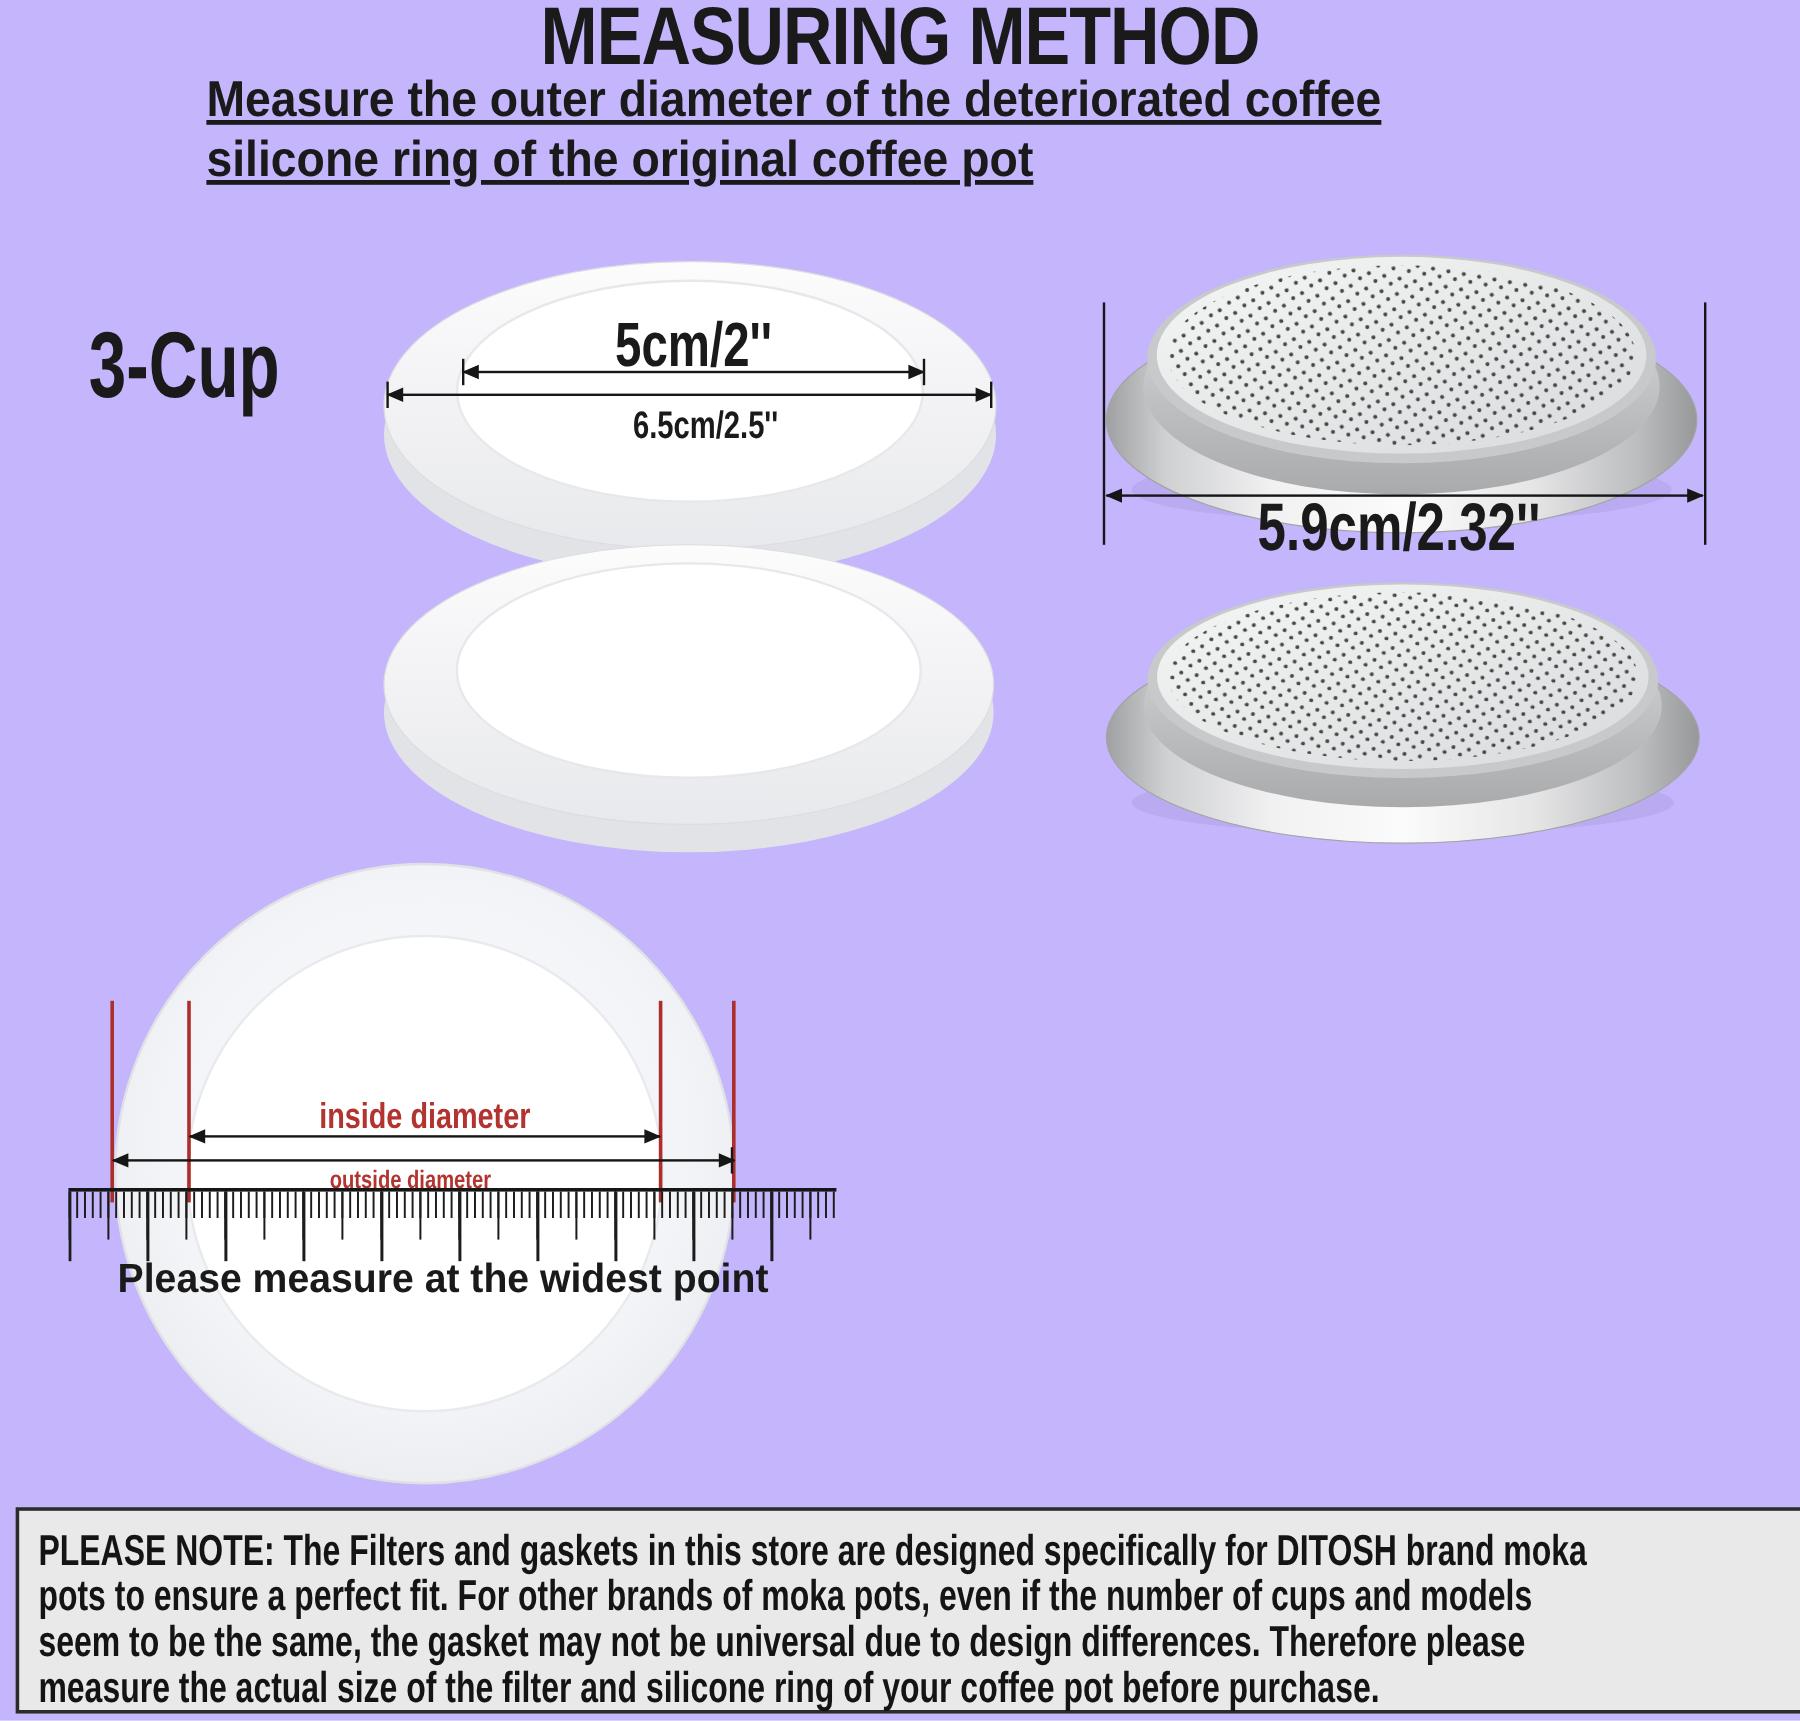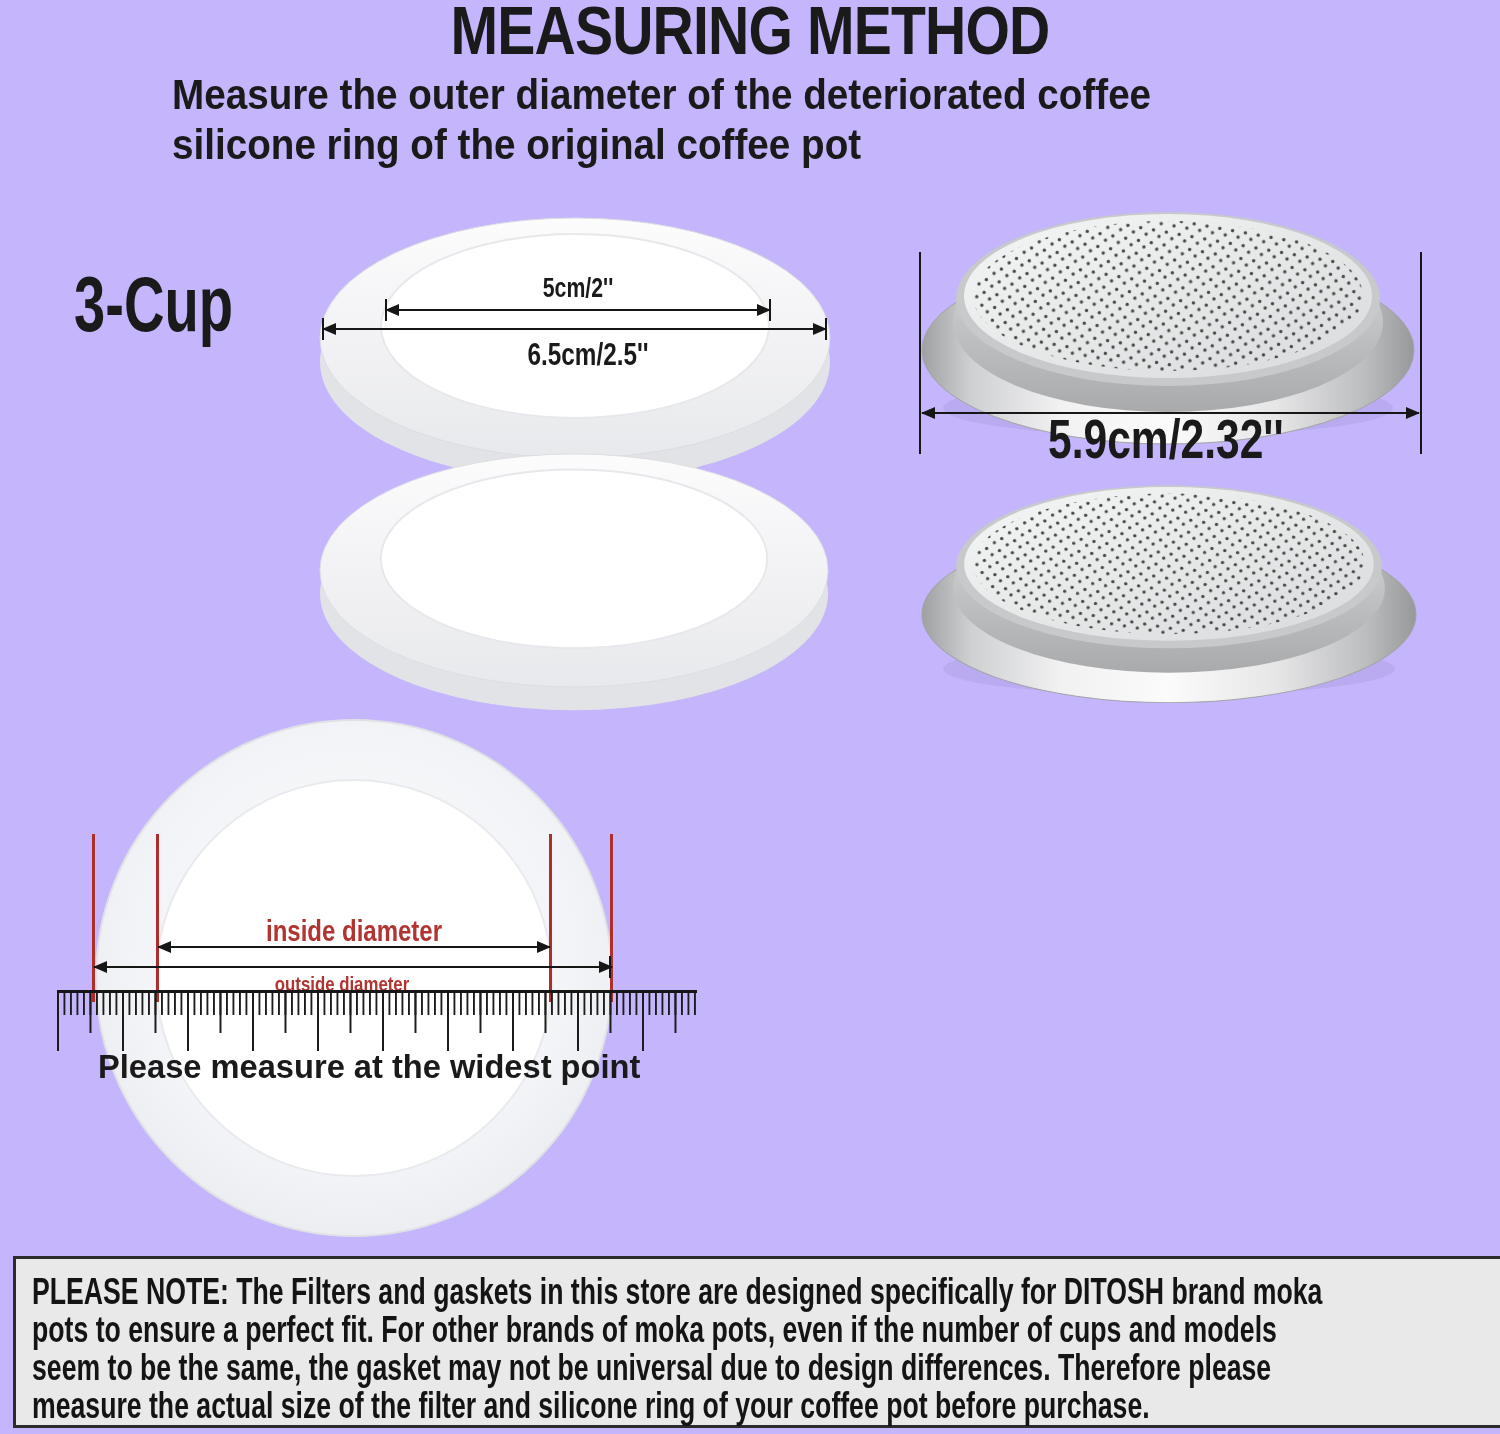--- a/index.html
+++ b/index.html
@@ -77,35 +77,35 @@
       </linearGradient>
       <pattern id="holesPat" width="13" height="13" patternUnits="userSpaceOnUse" patternTransform="rotate(10)">
         <circle cx="3.5" cy="3.5" r="1.7" fill="#474747"></circle>
         <circle cx="10" cy="9" r="1.7" fill="#474747"></circle>
       </pattern>
     </defs>
   </svg>
 
   <div class="abs bold nowrap cxC" style="left:0;top:-4px;width:1500px;text-align:center;font-size:68px;line-height:68px;letter-spacing:-1px;transform:scaleX(.84);">MEASURING METHOD</div>
 
-  <div class="abs" style="left:172px;top:70px;">
+  <div class="abs" style="left:172px;top:58px;text-decoration:underline;">
     <div class="bold nowrap cxL" style="font-size:42px;line-height:50px;transform:scaleX(.92);">Measure the outer diameter of the deteriorated coffee</div>
     <div class="bold nowrap cxL" style="font-size:42px;line-height:50px;transform:scaleX(.92);">silicone ring of the original coffee pot</div>
   </div>
 
   <div class="abs bold nowrap cxL" style="left:74px;top:262px;font-size:78px;line-height:84px;transform:scaleX(.72);">3-Cup</div>
 
   <svg class="abs" style="left:318px;top:216px;" width="514" height="276" viewBox="0 0 514 276">
     <ellipse cx="257" cy="146" rx="255" ry="120" fill="#e2e3e6"></ellipse>
     <ellipse cx="257" cy="122" rx="255" ry="120" fill="url(#ringGrad)" stroke="#dcdde0" stroke-width="1"></ellipse>
     <ellipse cx="257" cy="110" rx="194" ry="92" fill="#ffffff"></ellipse>
     <ellipse cx="257" cy="110" rx="194" ry="92" fill="none" stroke="#e7e8eb" stroke-width="2"></ellipse>
   </svg>
 
-  <div class="abs bold ctr nowrap" style="left:428px;top:268px;width:300px;font-size:28px;line-height:40px;">
+  <div class="abs bold ctr nowrap" style="left:428px;top:268px;width:300px;font-size:52px;line-height:40px;">
     <span class="cxC" style="transform:scaleX(.76);">5cm/2''</span>
   </div>
   <div class="harrow" style="left:386px;top:309px;width:384px;"></div>
   <div class="vtick" style="left:385px;top:299px;height:22px;"></div>
   <div class="vtick" style="left:769px;top:299px;height:22px;"></div>
 
   <div class="harrow" style="left:323px;top:328px;width:503px;"></div>
   <div class="vtick" style="left:322px;top:318px;height:22px;"></div>
   <div class="vtick" style="left:825px;top:318px;height:22px;"></div>
   <div class="abs bold ctr nowrap" style="left:438px;top:334px;width:300px;font-size:32px;line-height:40px;">

